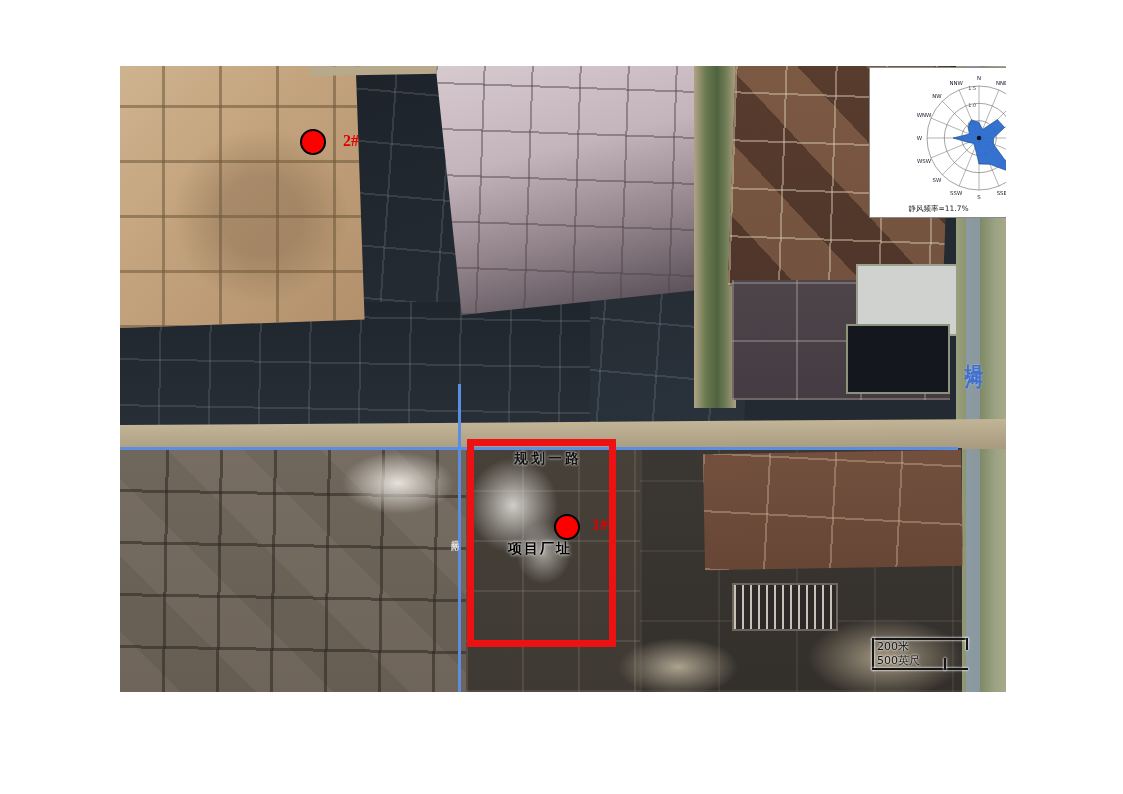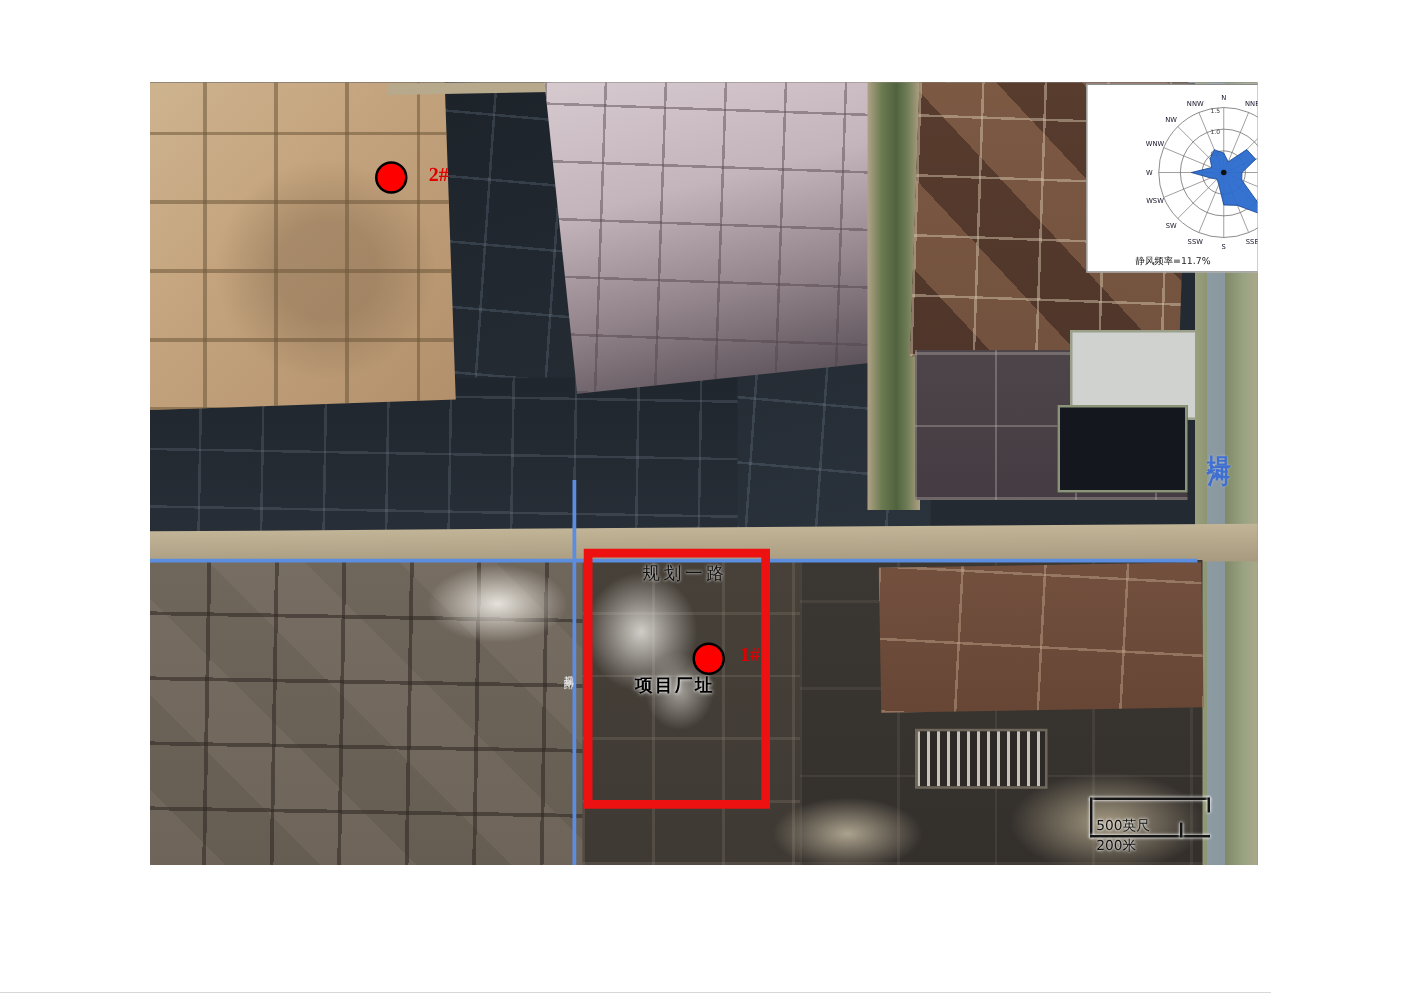--- a/index.html
+++ b/index.html
@@ -94,21 +94,21 @@
 
   
   .blue-line-h{position:absolute;left:0;top:381px;width:838px;height:3px;background:#5b8de0;}
   .blue-line-v{position:absolute;left:338px;top:318px;width:3px;height:308px;background:#5b8de0;}
   .red-rect{position:absolute;left:347px;top:373px;width:149px;height:208px;
     border:7px solid #ee1111;box-sizing:border-box;background:transparent;}
   .marker{position:absolute;width:26px;height:26px;border-radius:50%;
     background:#ff0000;border:2px solid #000;box-sizing:border-box;}
   .marker-label{position:absolute;color:#e00000;font-weight:bold;font-size:16px;
     font-family:"Liberation Serif",serif;}
-  .map-text{position:absolute;color:#101010;font-size:14px;letter-spacing:3px;font-weight:normal;
+  .map-text{position:absolute;color:#101010;font-size:14px;letter-spacing:3px;font-weight:bold;
     text-shadow:0 0 2px rgba(255,255,255,.75),0 0 3px rgba(255,255,255,.5);white-space:nowrap;}
   .site-text{position:absolute;color:#000;font-size:14px;letter-spacing:2px;font-weight:bold;
     text-shadow:0 0 2px rgba(255,255,255,.9),0 0 4px rgba(255,255,255,.8);white-space:nowrap;}
   .vroad-text{position:absolute;left:330px;top:468px;color:rgba(235,235,235,.9);font-size:8px;
     writing-mode:vertical-rl;letter-spacing:1px;line-height:9px;}
   .river-text{position:absolute;left:842px;top:283px;color:#3f6fd1;font-size:19px;font-weight:bold;
     writing-mode:vertical-rl;letter-spacing:6px;text-shadow:0 0 2px rgba(255,255,255,.4);}
 
   
   .sb-line{position:absolute;background:#151515;
@@ -170,21 +170,21 @@
     <div class="marker" style="left:180px;top:63px;"></div>
     <div class="marker-label" style="left:223px;top:66px;">2#</div>
     <div class="marker" style="left:434px;top:448px;"></div>
     <div class="marker-label" style="left:472px;top:450px;">1#</div>
 
     <div class="sb-line" style="left:752px;top:572px;width:96px;height:2px;"></div>
     <div class="sb-line" style="left:752px;top:572px;width:2px;height:32px;"></div>
     <div class="sb-line" style="left:846px;top:572px;width:2px;height:12px;"></div>
     <div class="sb-line" style="left:752px;top:602px;width:96px;height:2px;"></div>
     <div class="sb-line" style="left:824px;top:592px;width:2px;height:12px;"></div>
-    <div class="sb-text" style="left:757px;top:604px;">200米</div>
+    <div class="sb-text" style="left:757px;top:574px;">200米</div>
     <div class="sb-text" style="left:757px;top:588px;">500英尺</div>
 
     <div class="windrose">
       <svg id="windrose-svg" width="137" height="138" viewBox="0 0 137 138">
           <circle cx="69" cy="70" r="17.3" fill="none" stroke="#666" stroke-width="0.6"></circle>
           <circle cx="69" cy="70" r="34.7" fill="none" stroke="#666" stroke-width="0.6"></circle>
           <circle cx="69" cy="70" r="52.0" fill="none" stroke="#666" stroke-width="0.6"></circle>
           <line x1="69" y1="70" x2="69.0" y2="18.0" stroke="#666" stroke-width="0.5"></line>
           <text x="69.0" y="12.4" font-size="5.4" text-anchor="middle" fill="#1a1a2e" font-family="DejaVu Sans,sans-serif">N</text>
           <line x1="69" y1="70" x2="88.9" y2="22.0" stroke="#666" stroke-width="0.5"></line>

